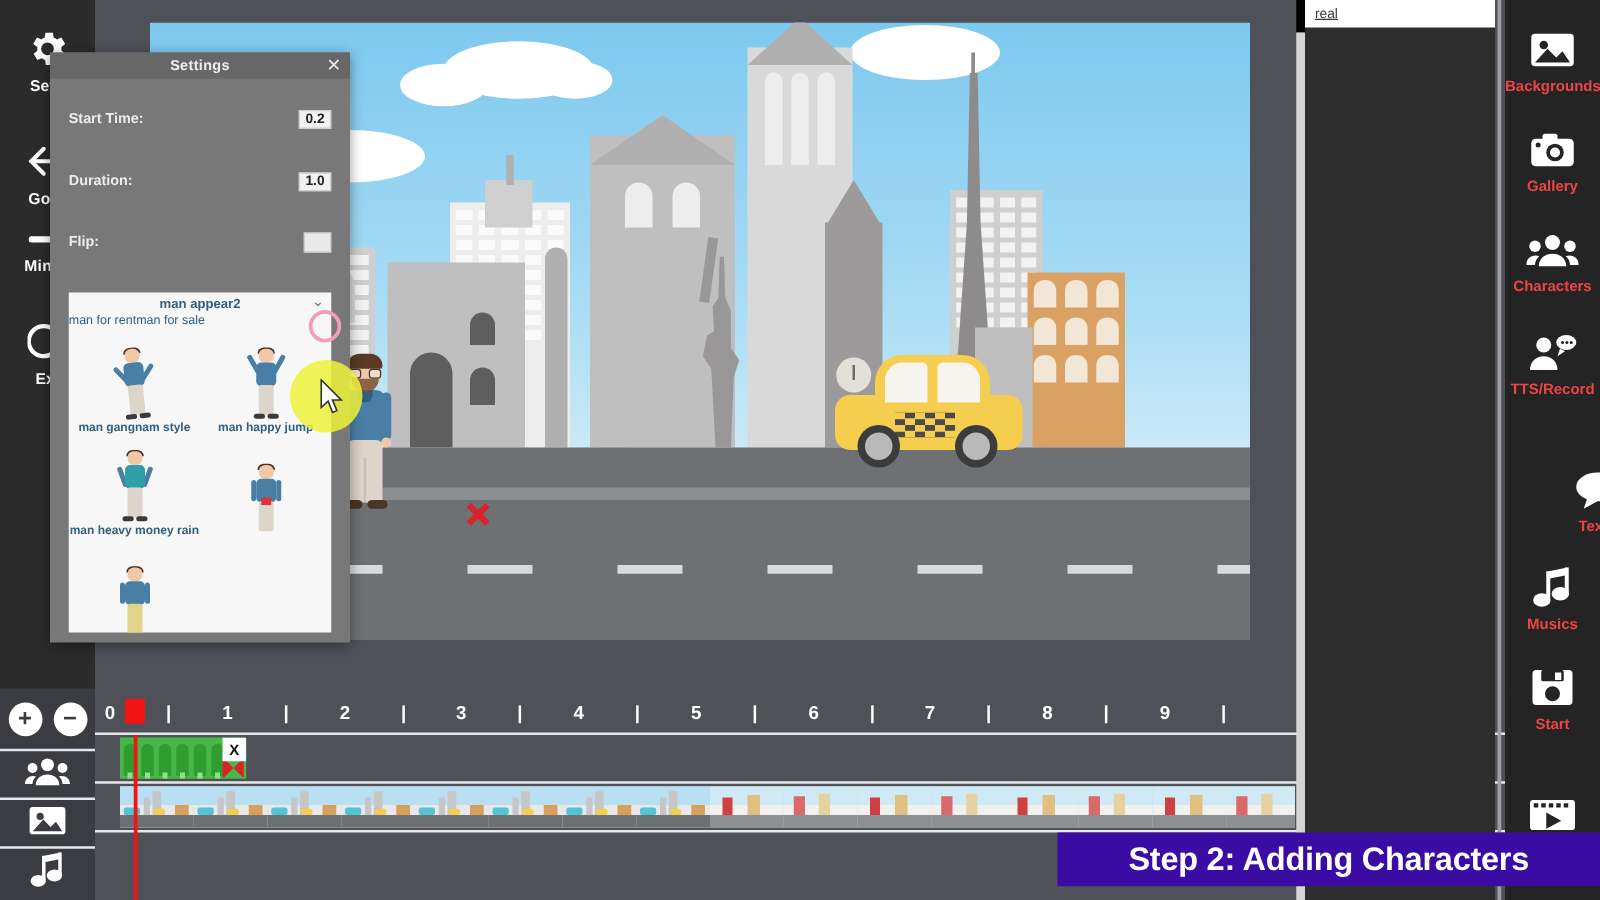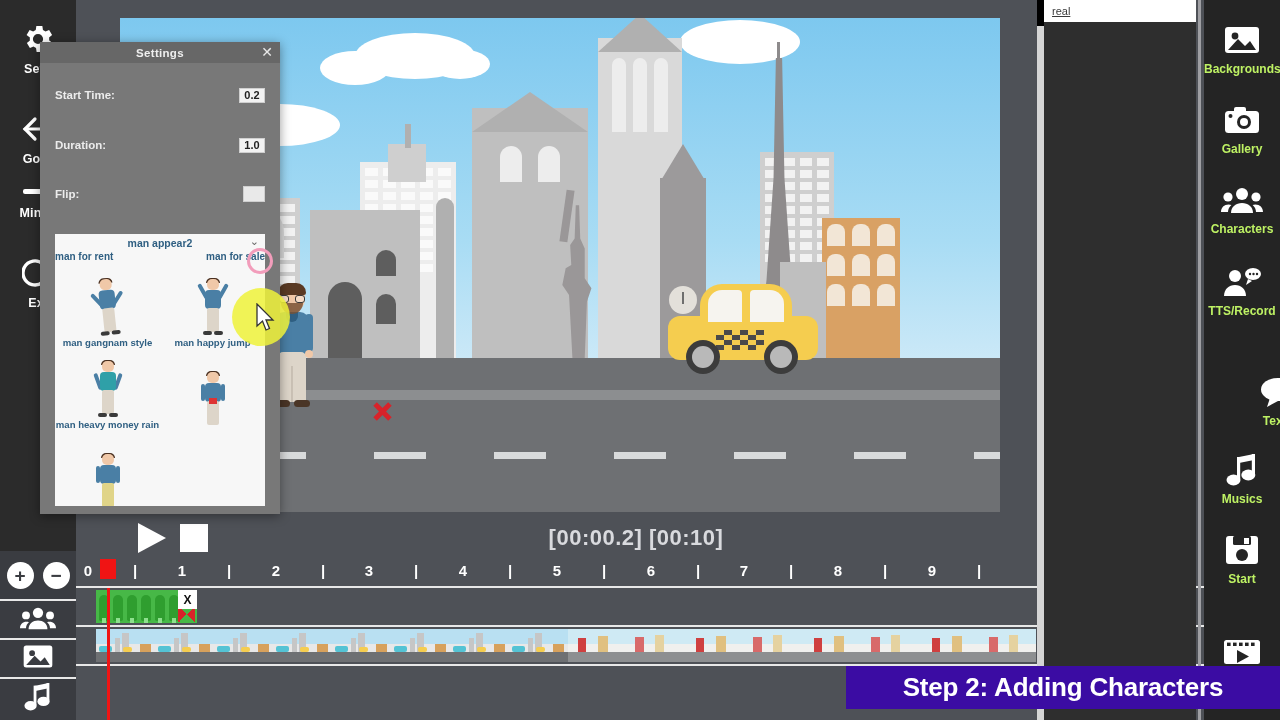--- a/index.html
+++ b/index.html
@@ -66,21 +66,21 @@
   .dlg-row { position:absolute; left:15px; right:15px; height:18px; display:flex; align-items:center; justify-content:space-between; }
   .dlg-lbl { color:#ececec; font-size:11.5px; font-weight:700; }
   .dlg-val { background:#f2f2f2; color:#222; font-size:11px; font-weight:700; width:26px; height:15px;
              display:flex; align-items:center; justify-content:center; border:1px solid #cfcfcf; }
   .dlg-chk { background:#e9e9e9; width:22px; height:16px; border:1px solid #cfcfcf; }
 
   .picker { position:absolute; left:15px; top:192px; width:210px; height:272px; background:#f7f7f7; overflow:hidden; }
   .pk-head { height:17px; position:relative; display:flex; align-items:center; justify-content:center; }
   .pk-head span { color:#2f5f82; font-size:10.5px; font-weight:700; }
   .pk-chev { position:absolute; right:6px; top:1px; color:#666; font-size:11px; }
-  .pk-sub { display:flex; justify-content:space-between; color:#2f5f82; font-size:10px; font-weight:700; padding-bottom:4px; }
+  .pk-sub { display:flex; justify-content:flex-start; color:#2f5f82; font-size:10px; font-weight:400; padding-bottom:4px; }
   .pk-grid { display:grid; grid-template-columns:1fr 1fr; }
   .pk-cell { height:82px; display:flex; flex-direction:column; align-items:center; justify-content:flex-end; }
   .pk-thumb { flex:1; display:flex; align-items:flex-end; justify-content:center; padding-bottom:2px; }
   .pk-cap { color:#2f5f82; font-size:9.6px; font-weight:700; white-space:nowrap; }
 
   .mini { position:relative; width:30px; height:56px; }
   .mini .h { position:absolute; left:9px; top:0; width:12px; height:11px; background:#f0c8a8; border-radius:5px; }
   .mini .hr{ position:absolute; left:8px; top:-1px; width:14px; height:5px; background:#4a3020; border-radius:7px 7px 0 0; }
   .mini .t { position:absolute; left:7px; top:11px; width:16px; height:19px; background:#4a7fa5; border-radius:4px; }
   .mini .l { position:absolute; left:9px; top:29px; width:12px; height:24px; background:#ddd5c9; border-radius:2px; }
@@ -113,21 +113,21 @@
   .fig .hd { position:absolute; left:11px; top:0; width:13px; height:14px; background:#f0c8a8; border-radius:6px; }
   .fig .hr { position:absolute; left:9px; top:-2px; width:17px; height:8px; border-radius:9px 9px 2px 2px; }
   .fig .tr { position:absolute; left:8px; top:14px; width:19px; height:26px; border-radius:5px; }
   .fig .lg { position:absolute; left:10px; top:39px; width:15px; height:31px; border-radius:3px; }
   .fig .sh1,.fig .sh2{ position:absolute; top:69px; width:10px; height:5px; background:#2c2c2c; border-radius:3px; }
   .fig .sh1{ left:4px; } .fig .sh2{ right:4px; }
 
   
   .rail { position:absolute; left:1204px; top:0; width:76px; height:720px; background:#242424; z-index:7; }
   .rail-sep { position:absolute; left:1198px; top:0; width:3px; height:720px; background:#9f9fa3; z-index:8; }
-  .rail-item { position:absolute; left:0; width:76px; text-align:center; color:#bef264; }
+  .rail-item { position:absolute; left:0; width:76px; text-align:center; color:#ef4444; }
   .rail-ico { height:44px; display:flex; align-items:center; justify-content:center; }
   .rail-lbl { font-size:12px; font-weight:700; white-space:nowrap; }
 
   
   .transport { position:absolute; left:76px; top:512px; right:84px; height:50px; background:#4e5157; z-index:4; }
   .tp-play { position:absolute; left:62px; top:11px; width:0; height:0; border-left:28px solid #fff;
              border-top:15px solid transparent; border-bottom:15px solid transparent; cursor:pointer; }
   .tp-stop { position:absolute; left:104px; top:12px; width:28px; height:28px; background:#fff; cursor:pointer; }
   .tp-time { position:absolute; left:0; right:0; top:13px; text-align:center; color:#d9dade;
              font-size:22px; font-weight:700; letter-spacing:.5px; }
@@ -697,35 +697,20 @@
               <rect x="23" y="5.6" width="3.6" height="3.4"></rect>
             <rect x="29" y="5.6" width="3.6" height="3.4"></rect>
             </g>
           <path d="M15 13 L27 19.5 L15 26 Z" fill="#242424"></path>
           </svg>
       </div>
       <div class="rail-lbl"></div>
     </div>
   </div>
 
-  <div class="transport">
-    <div class="tp-play"></div>
-    <div class="tp-stop"></div>
-    <div class="tp-time">
-      <span>[00:00.2]</span>
-      <span>[00:10]</span>
-    </div>
-    <div class="tp-vol">
-      <svg width="44" height="30" viewBox="0 0 44 30" fill="#fff">
-        <path d="M3 11 H10 L20 3 V27 L10 19 H3 Z"></path>
-        <path d="M25 9 a8 8 0 0 1 0 12" fill="none" stroke="#fff" stroke-width="2.6" stroke-linecap="round"></path>
-        <path d="M30 5 a13 13 0 0 1 0 20" fill="none" stroke="#fff" stroke-width="2.6" stroke-linecap="round"></path>
-      </svg>
-    </div>
-  </div>
 
   <div class="tl-left">
     <div class="zoom-row">
       <div class="zbtn">+</div>
       <div class="zbtn">−</div>
     </div>
     <div class="trk-head">
       <span>
         <svg width="38" height="24" viewBox="0 0 42 28" fill="#fff">
           <circle cx="21" cy="8" r="6"></circle>

